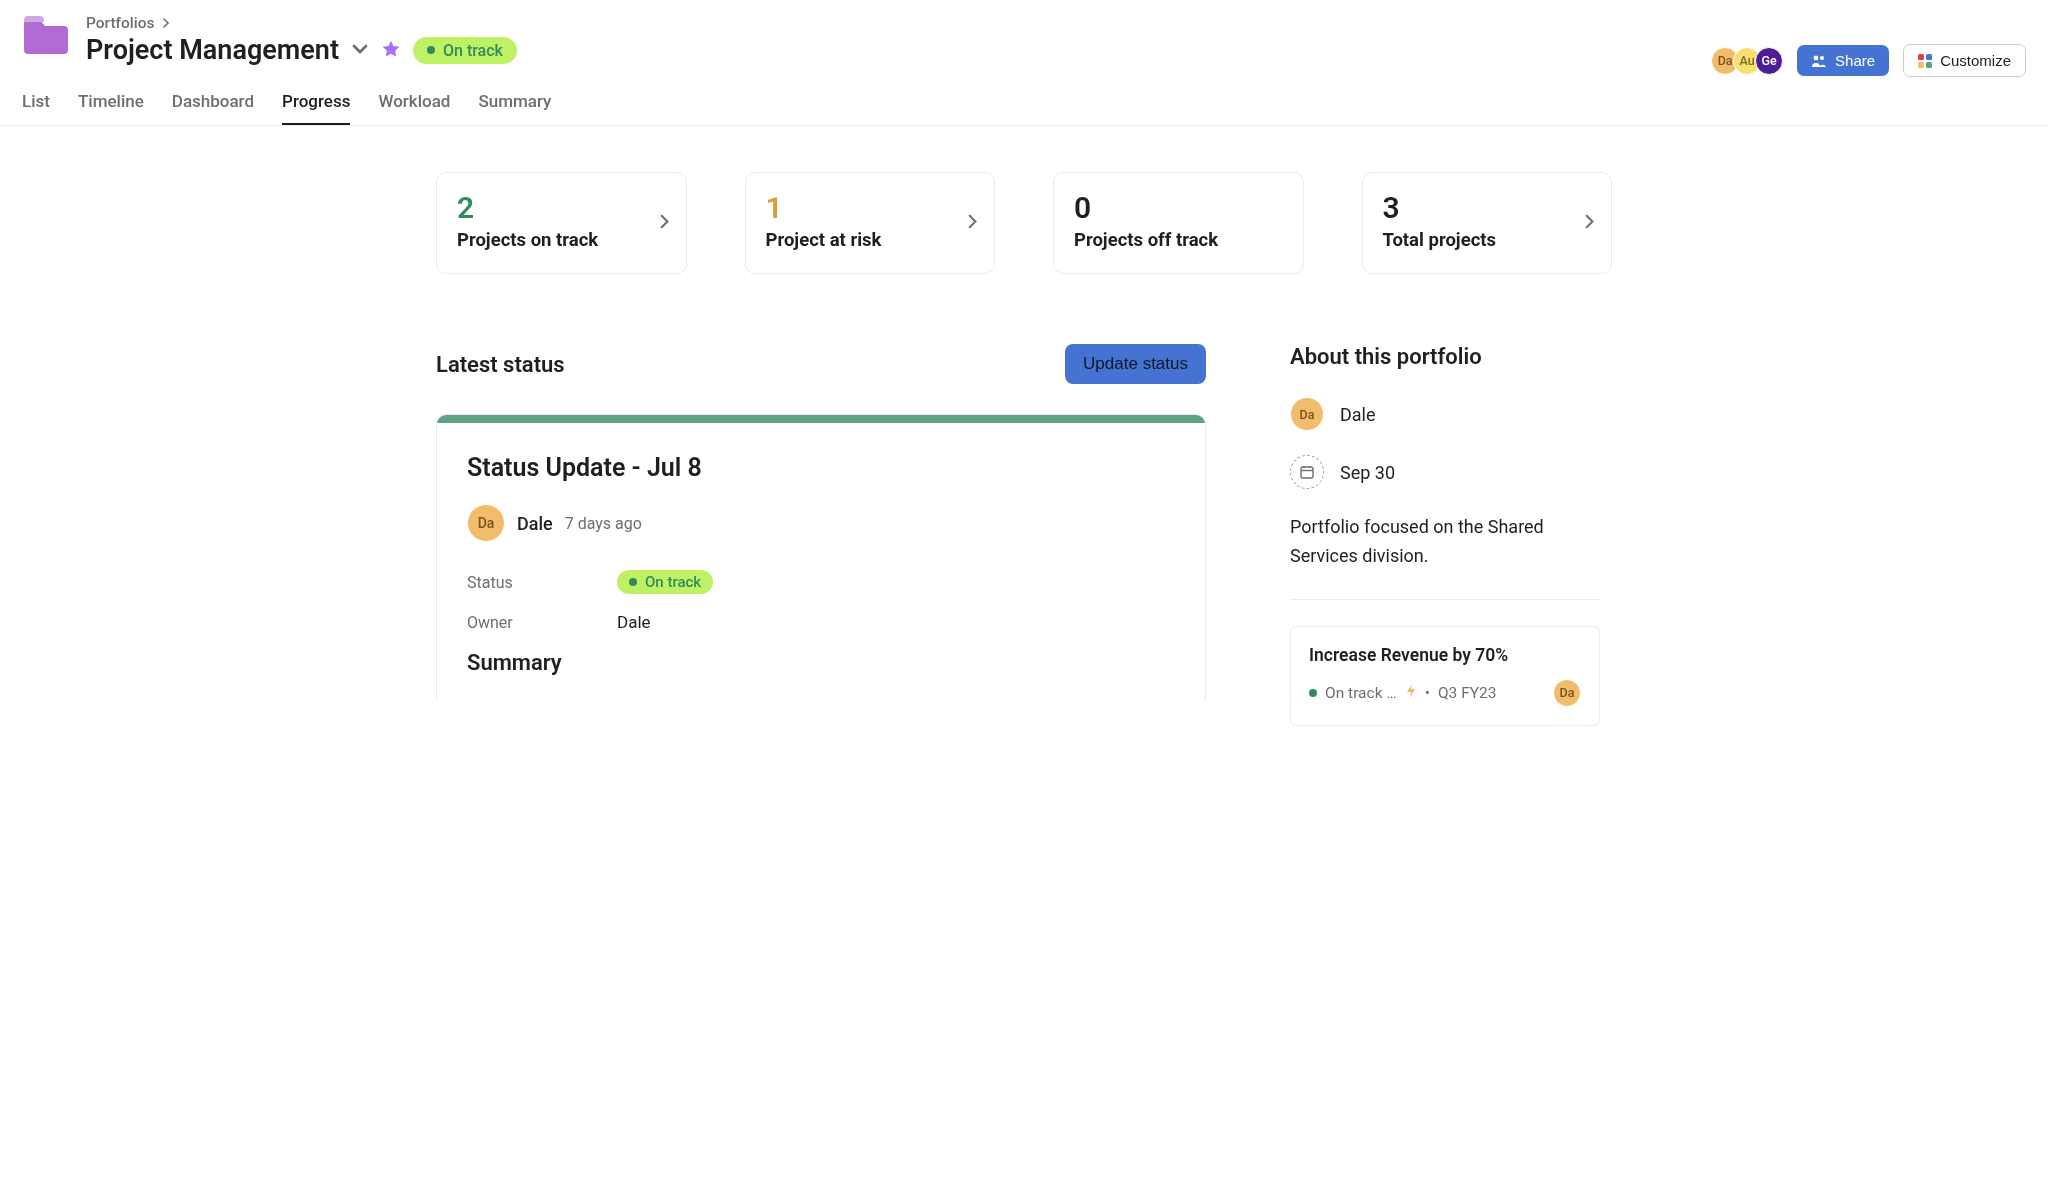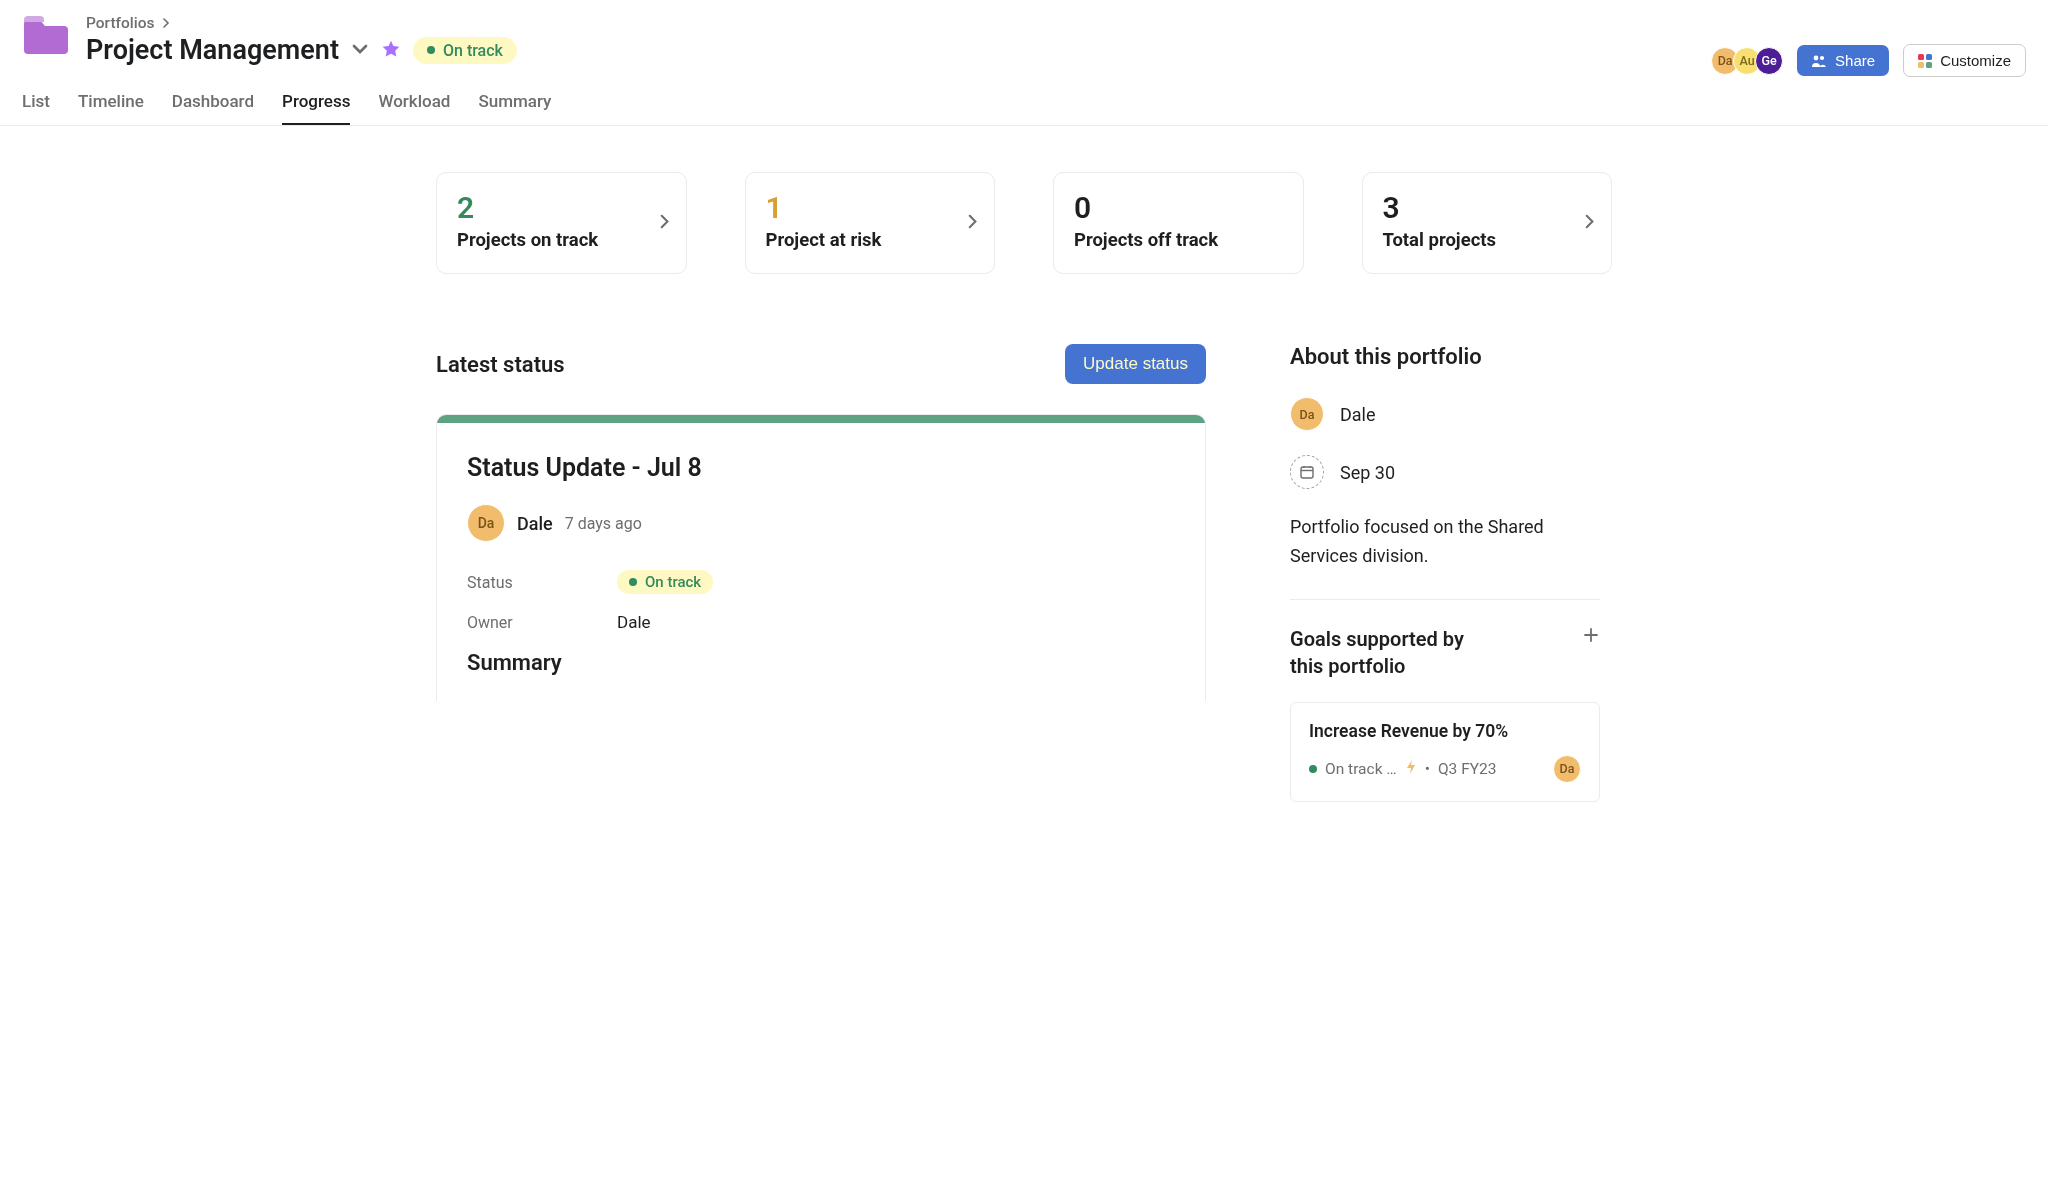--- a/index.html
+++ b/index.html
@@ -35,21 +35,21 @@
   .title-row {
     display: flex; align-items: center; gap: 12px;
   }
   .page-title {
     font-size: 27px; font-weight: 600; color: #1e1f21;
   }
   .chev-down { color:#6d6e6f; cursor:pointer; }
   .star { color:#a970ff; cursor:pointer; }
   .status-pill {
     display: inline-flex; align-items: center; gap: 8px;
-    background: #fef9c3; color: #338a5d;
+    background: #bef264; color: #338a5d;
     border-radius: 14px; padding: 4px 14px;
     font-size: 16px; font-weight: 500;
   }
   .status-pill .dot {
     width:8px; height:8px; border-radius:50%; background:#338a5d; display:inline-block;
   }
   .header-right {
     display:flex; align-items:center; gap:14px;
     padding-top: 30px;
   }
@@ -101,21 +101,21 @@
   .stat-label { font-size:18.5px; color:#1e1f21; font-weight:700; }
   .stat-chev { position:absolute; right:16px; top:50%; transform:translateY(-50%); color:#6d6e6f; }
   .stat-green { color:#338a5d; }
   .stat-yellow { color:#d8a032; }
   .section-head {
     display:flex; justify-content:space-between; align-items:center;
     margin-bottom: 30px;
   }
   .section-title { font-size:22px; font-weight:600; }
   .btn-update {
-    background:#4573d2; color:#fef9c3; border:none;
+    background:#4573d2; color:#0f172a; border:none;
     padding:10px 18px; border-radius:8px; font-size:17px; font-weight:500; cursor:pointer;
   }
   .status-card {
     border:1px solid #edeae9; border-bottom:none; border-radius:10px 10px 0 0; overflow:hidden;
   }
   .status-bar { height:8px; background:#5da283; }
   .status-body { padding: 30px 30px 10px 30px; }
   .status-title { font-size:25px; font-weight:600; margin-bottom:22px; }
   .status-author { display:flex; align-items:center; gap:12px; margin-bottom:28px; }
   .status-author .avatar { width:38px; height:38px; font-size:14px; }
@@ -307,28 +307,20 @@
               <line x1="2" y1="6.5" x2="14" y2="6.5" stroke="#6d6e6f" stroke-width="1.4"></line>
               <line x1="5" y1="2" x2="5" y2="4" stroke="#6d6e6f" stroke-width="1.4"></line>
               <line x1="11" y1="2" x2="11" y2="4" stroke="#6d6e6f" stroke-width="1.4"></line>
             </svg>
         </div>
         <span>Sep 30</span>
       </div>
       <p class="about-desc">Portfolio focused on the Shared Services division.</p>
       <div class="divider"></div>
 
-      <div class="goals-head">
-        <div class="goals-title">Goals supported by this portfolio</div>
-        <span class="plus-btn">
-          <svg width="18" height="18" viewBox="0 0 18 18">
-              <path d="M9 3 V15 M3 9 H15" stroke="#6d6e6f" stroke-width="1.8" stroke-linecap="round"></path>
-            </svg>
-        </span>
-      </div>
 
       <div class="goal-card">
         <div class="goal-name">Increase Revenue by 70%</div>
         <div class="goal-meta">
           <div class="goal-meta-left">
             <span class="goal-status-dot"></span>
             <span>On track …</span>
             <span class="goal-bolt">
               <svg width="12" height="14" viewBox="0 0 12 14">
                   <path d="M7 0 L2 8 H6 L5 14 L10 5 H6 Z" fill="#f1bd6c"></path>

